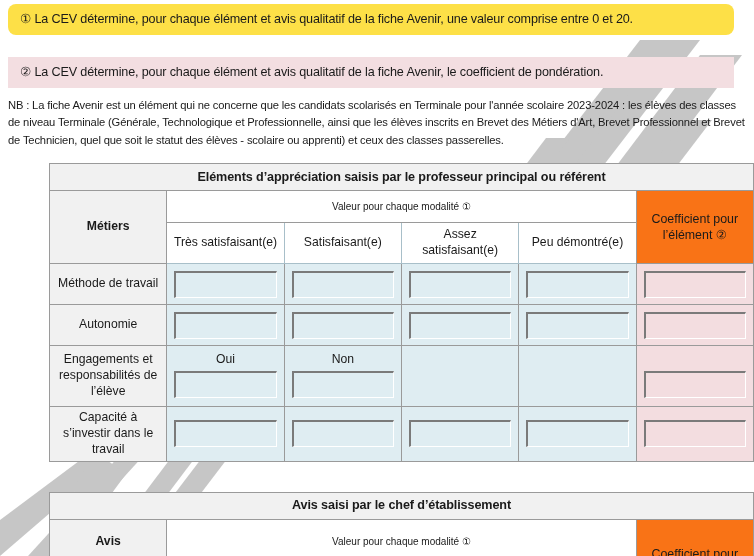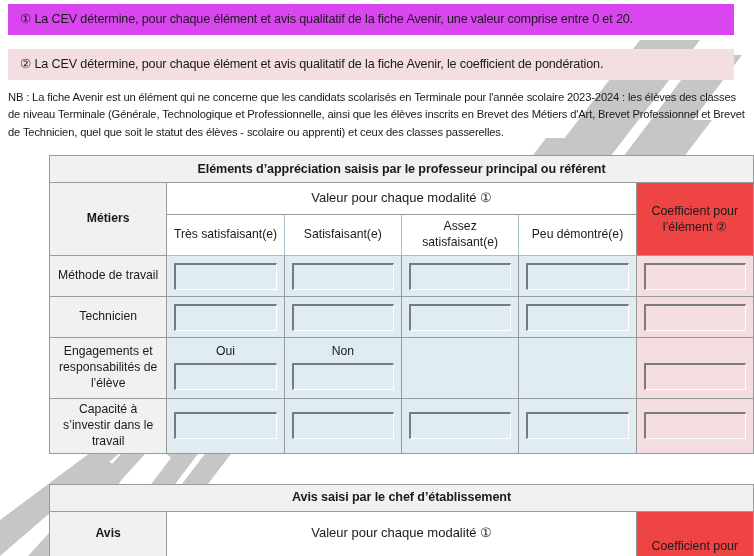--- a/index.html
+++ b/index.html
@@ -31,22 +31,22 @@
     box-sizing: border-box;
     width: 726px;
     margin: 0 0 0 8px;
     padding: 7px 10px 7px 12px;
     font-size: 12.6px;
     line-height: 1.35;
     letter-spacing: -0.15px;
     position: relative;
     z-index: 10;
   }
-  .banner-blue { background: #d946ef; margin-top: 4px; }
-  .banner-pink { background: #f3dee1; margin-top: 14px; }
+  .banner-blue { background: #fde047; margin-top: 4px; border-radius: 8px; }
+  .banner-pink { background: #f3dee1; margin-top: 22px; }
 
   
   .nb-note {
     box-sizing: border-box;
     width: 740px;
     margin: 9px 0 0 8px;
     font-size: 11.2px;
     line-height: 1.55;
     letter-spacing: -0.15px;
     color: #1a1a1a;
@@ -84,30 +84,30 @@
     letter-spacing: -0.1px;
   }
   .lbl-col {
     background: #f1f1f1;
     width: 128px;
     padding: 3px 4px !important;
     font-size: 12.2px;
   }
   .lbl-col.bold { font-weight: bold; }
   .coef-col {
-    background: #ef4444;
+    background: #f97316;
     width: 122px;
     font-weight: bold;
     padding: 4px 6px !important;
     font-size: 12.4px;
   }
   .modal-head {
     background: #ffffff;
     height: 30px;
-    font-size: 13px;
+    font-size: 10px;
     margin-left: 17px;
   }
   .subhead td {
     background: #ffffff;
     border: 1px solid #a8bfc9;
     height: 36px;
     padding: 2px 3px !important;
     font-size: 12.2px;
   }
   .cell-blue { background: #dfedf2; }
@@ -192,21 +192,21 @@
           </td>
         <td class="cell-blue">
             <div class="inbox"></div>
           </td>
         <td class="cell-pink">
             <div class="inbox"></div>
           </td>
       </tr>
 
       <tr>
-        <td class="lbl-col" style="height:34px;">Technicien</td>
+        <td class="lbl-col" style="height:34px;">Autonomie</td>
         <td class="cell-blue">
             <div class="inbox"></div>
           </td>
         <td class="cell-blue">
             <div class="inbox"></div>
           </td>
         <td class="cell-blue">
             <div class="inbox"></div>
           </td>
         <td class="cell-blue">

